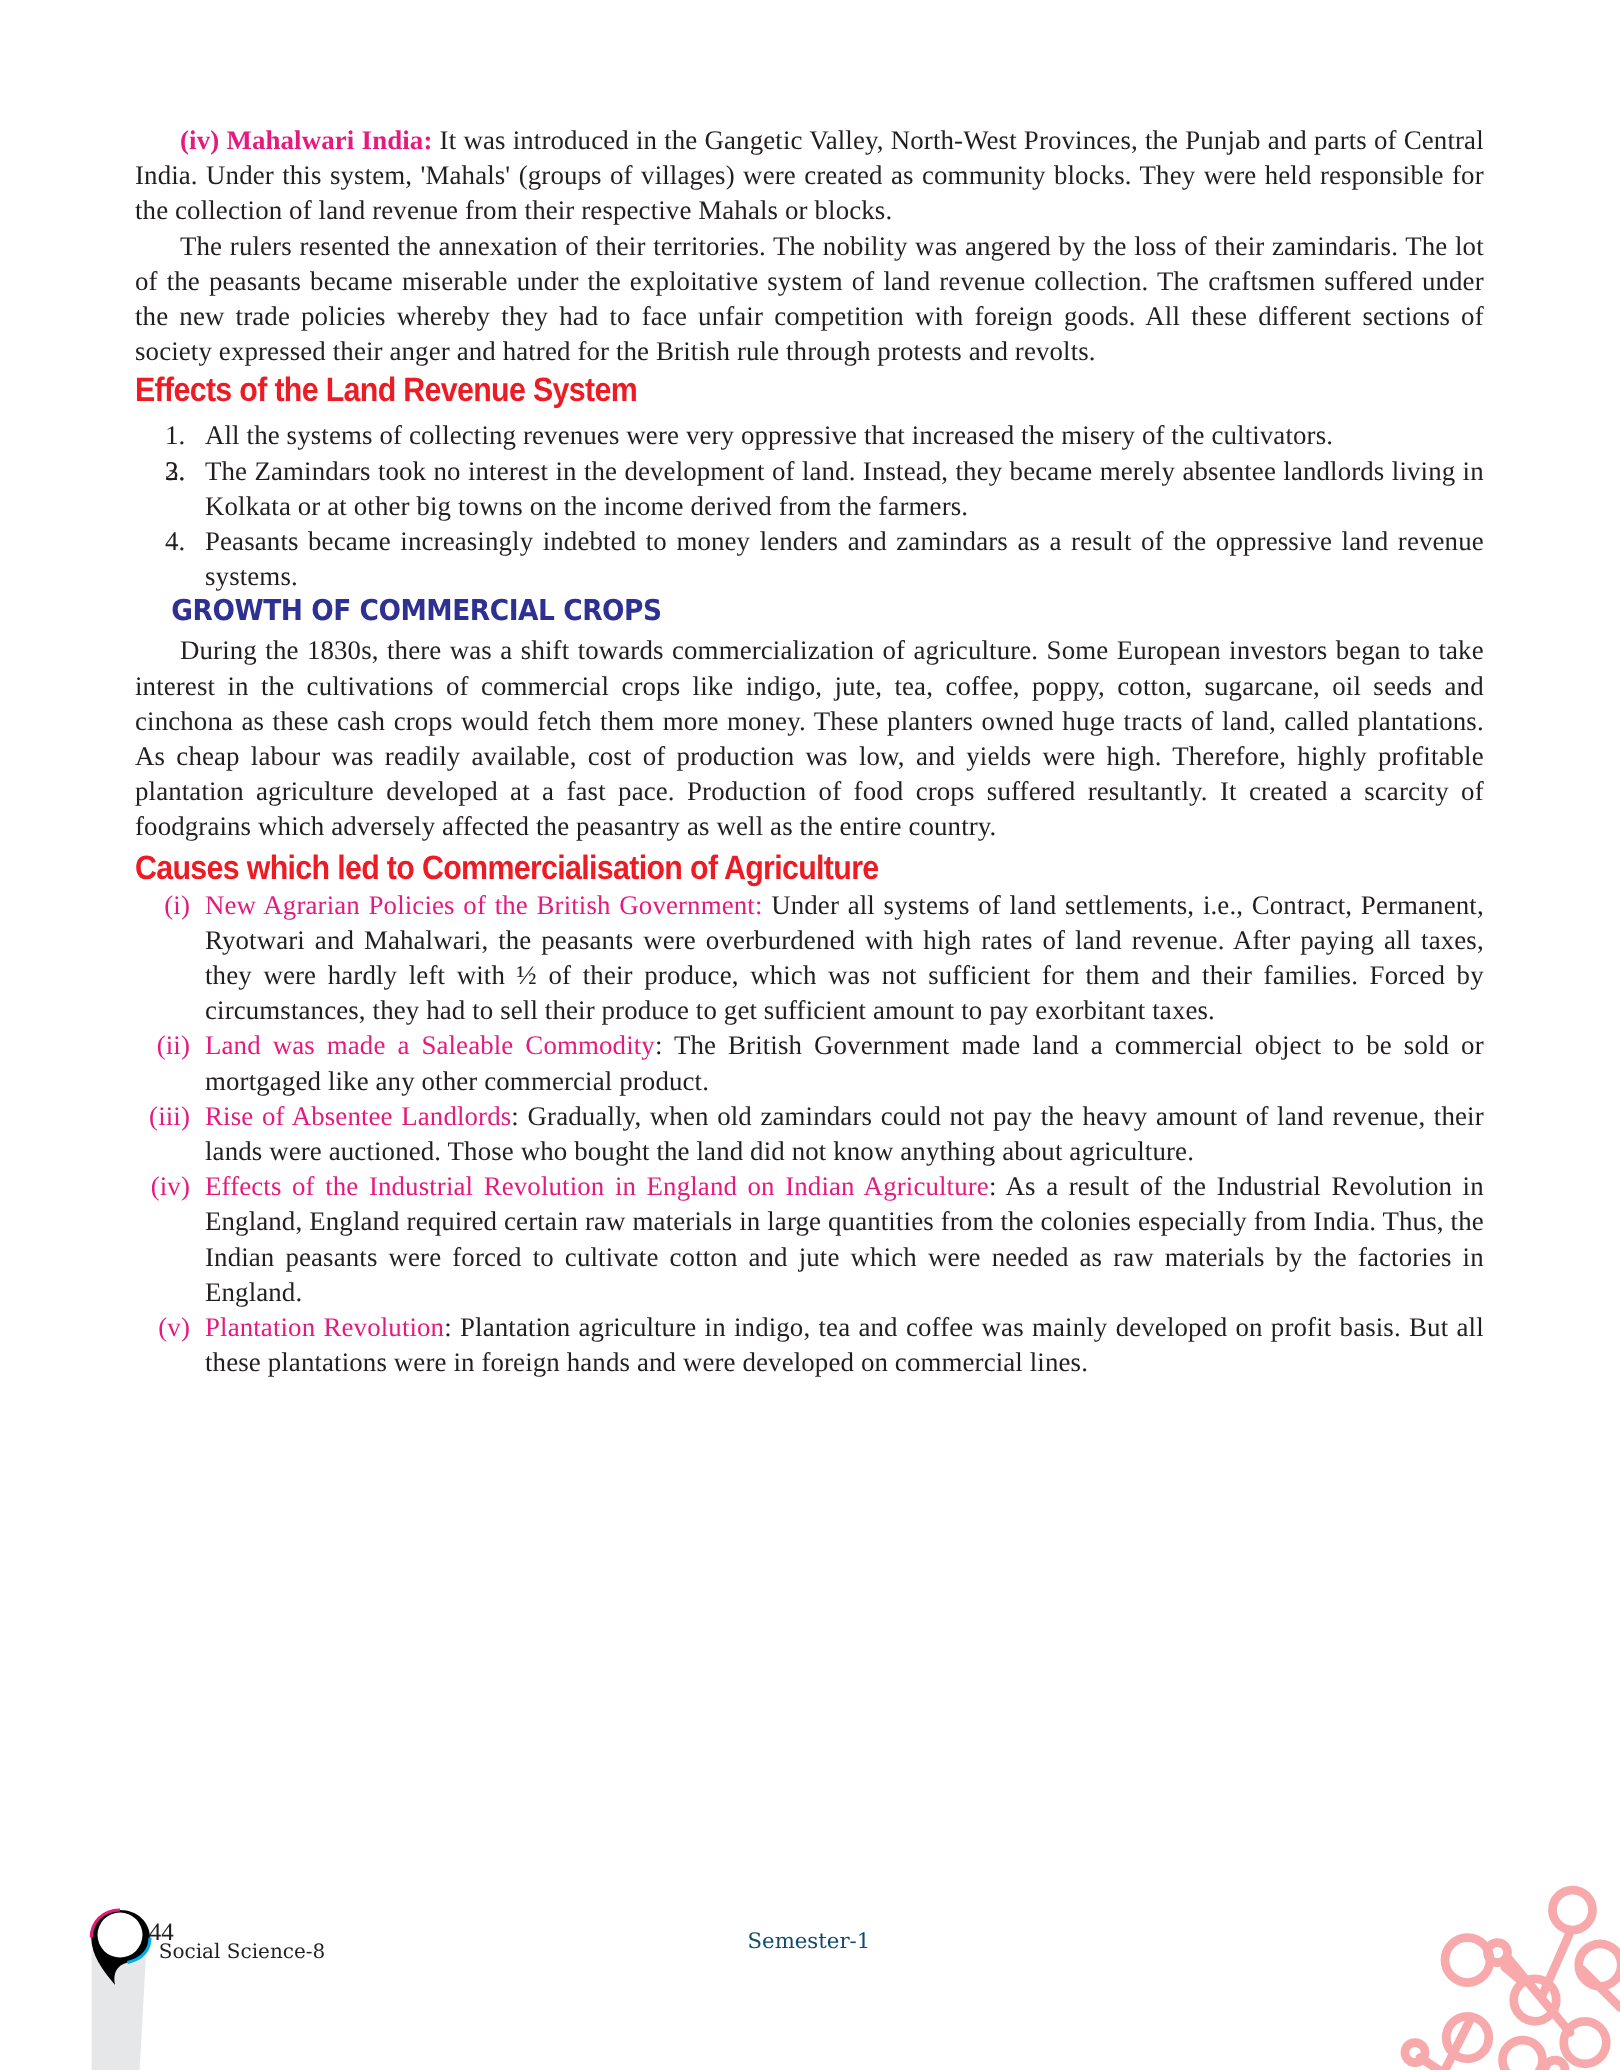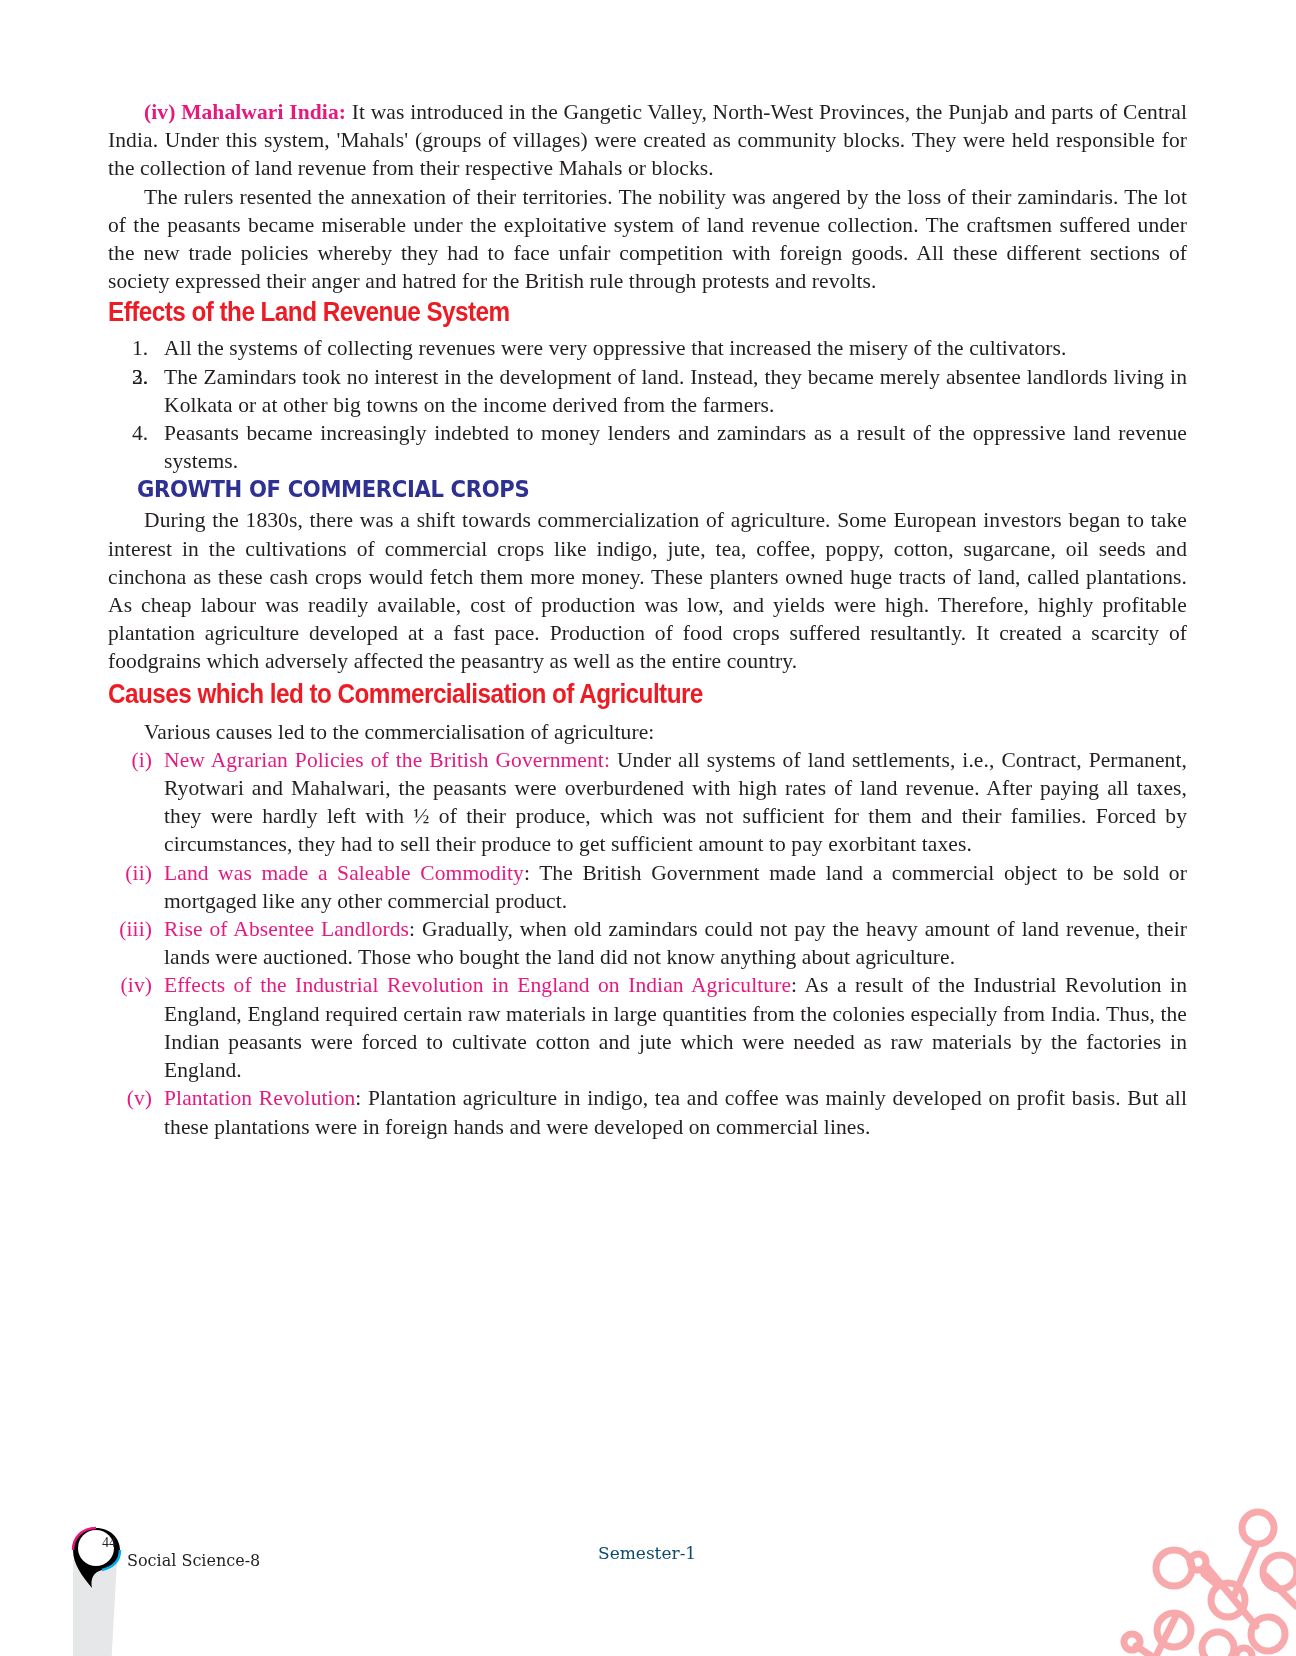--- a/index.html
+++ b/index.html
@@ -29,22 +29,22 @@
   }
   ol.num { list-style:none; padding:0; margin:0; }
   ol.num li { position:relative; padding-left:56px; }
   ol.num li .marker { position:absolute; left:24px; top:0; }
   ol.roman { list-style:none; padding:0; margin:0; }
   ol.roman li { position:relative; padding-left:56px; }
   ol.roman li .marker { position:absolute; right:calc(100% - 44px); top:0; color:#e6197f; white-space:nowrap; }
   .footer-badge { position:absolute; left:68px; top:1524px; width:56px; height:70px; }
   .footer-bar { position:absolute; left:73px; top:1560px; width:44px; height:96px; background:#e6e7e8;
     clip-path:polygon(0 0,100% 0,88% 100%,0 100%); }
-  .page-num { position:absolute; left:80px; top:1535px; width:36px; text-align:right;
-    font-family:"Liberation Serif",serif; font-size:14px; color:#231f20; }
+  .page-num { position:absolute; left:80px; top:1535px; width:36px; text-align:left;
+    font-family:"Liberation Serif",serif; font-size:20px; color:#231f20;padding-left:39px; }
   .footer-book { position:absolute; left:127px; top:1551px; font-family:"DejaVu Serif",serif; font-size:16px; color:#231f20; }
   .footer-sem { position:absolute; left:598px; top:1543px; font-family:"DejaVu Serif",serif; font-size:17px; color:#0c4a6e; }
   .deco { position:absolute; right:0; bottom:0; width:180px; height:150px; }
 </style>
 </head>
 <body>
 
 <div class="page">
   <p class="body-text indent"><span class="pink-bold">(iv) Mahalwari India:</span><span> It was introduced in the Gangetic Valley, North-West Provinces, the Punjab and parts of Central India. Under this system, 'Mahals' (groups of villages) were created as community blocks. They were held responsible for the collection of land revenue from their respective Mahals or blocks.</span></p>
   <p class="body-text indent">The rulers resented the annexation of their territories. The nobility was angered by the loss of their zamindaris. The lot of the peasants became miserable under the exploitative system of land revenue collection.  The craftsmen suffered under the new trade policies whereby they had to face unfair competition with foreign goods. All these different sections of society expressed their anger and hatred for the British rule through protests and revolts.</p>
@@ -54,21 +54,20 @@
     <li><span class="marker">1.</span><span>All the systems of collecting revenues were very oppressive that increased the misery of the cultivators.</span></li>
     <li><span class="marker">2.</span></li>
     <li><span class="marker">3.</span><span>The Zamindars took no interest in the development of land. Instead, they became merely absentee landlords living in Kolkata or at other big towns on the income derived from the farmers.</span></li>
     <li><span class="marker">4.</span><span>Peasants became increasingly indebted to money lenders and zamindars as a result of the oppressive land revenue systems.</span></li>
   </ol>
 
   <div class="h-blue">GROWTH OF COMMERCIAL CROPS</div>
   <p class="body-text indent" style="margin-top:3px;">During the 1830s, there was a shift towards commercialization of agriculture. Some European investors began to take interest in the cultivations of commercial crops like indigo, jute, tea, coffee, poppy, cotton, sugarcane, oil seeds and cinchona as these cash crops would fetch them more money. These planters owned huge tracts of land, called plantations. As cheap labour was readily available, cost of production was low, and yields were high. Therefore, highly profitable plantation agriculture developed at a fast pace. Production of food crops suffered resultantly. It created a scarcity of foodgrains which adversely affected the peasantry as well as the entire country.</p>
 
   <div class="h-red" style="margin-top:2px;">Causes which led to Commercialisation of Agriculture</div>
-  <p class="body-text indent" style="margin-top:8px;">Various causes led to the commercialisation of agriculture:</p>
   <ol class="roman body-text">
     <li><span class="marker">(i)</span><span class="pink">New Agrarian Policies of the British Government:</span><span> Under all systems of land settlements, i.e., Contract, Permanent, Ryotwari and Mahalwari, the peasants were overburdened with high rates of land revenue. After paying all taxes, they were hardly  left with ½ of their produce, which was not sufficient for them and their families. Forced by circumstances, they had to sell their produce to get sufficient amount to pay exorbitant taxes.</span></li>
     <li><span class="marker">(ii)</span><span class="pink">Land was made a Saleable Commodity</span><span>: The British Government made land a commercial object to be sold or mortgaged like any other commercial product.</span></li>
     <li><span class="marker">(iii)</span><span class="pink">Rise of Absentee Landlords</span><span>: Gradually, when old zamindars could not pay the heavy amount of land revenue, their lands were auctioned. Those who bought the land did not know anything about agriculture.</span></li>
     <li><span class="marker">(iv)</span><span class="pink">Effects of the Industrial Revolution in England on Indian Agriculture</span><span>: As a result of the Industrial Revolution in England, England required certain raw materials in large quantities from the colonies especially from India. Thus, the Indian peasants were forced to cultivate cotton and jute which were needed as raw materials by the factories in England.</span></li>
     <li><span class="marker">(v)</span><span class="pink">Plantation Revolution</span><span>: Plantation agriculture in indigo, tea and coffee was mainly developed on profit basis. But all these plantations were in foreign hands and were developed on commercial lines.</span></li>
   </ol>
 </div>
 
 <div class="footer-bar"></div>

